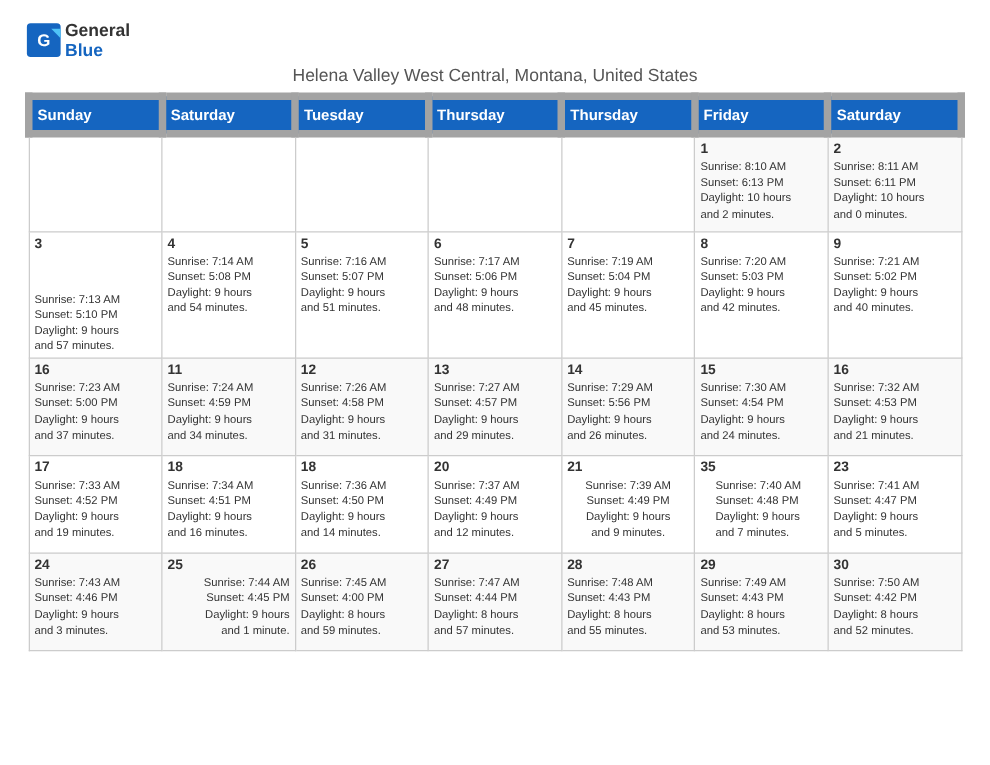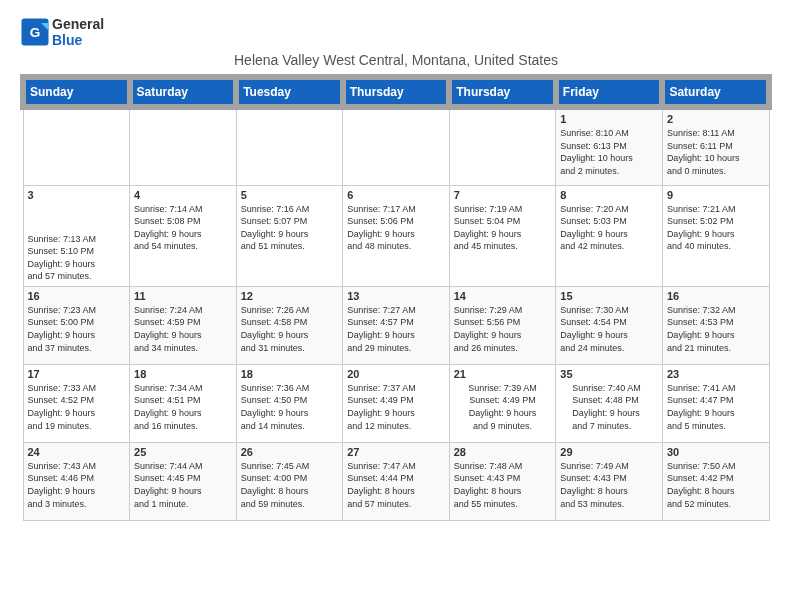--- a/index.html
+++ b/index.html
@@ -294,21 +294,21 @@
         <tr>
           <td>
             <span class="day-num">24</span>
             <div class="day-info" style="white-space: pre-line;">Sunrise: 7:43 AM
 Sunset: 4:46 PM
 Daylight: 9 hours
 and 3 minutes.</div>
           </td>
           <td>
             <span class="day-num">25</span>
-            <div class="day-info" style="white-space: pre-line;">Sunrise: 7:44 AM
+            <div class="day-info" style="white-space: pre-line; text-align: right;">Sunrise: 7:44 AM
 Sunset: 4:45 PM
 Daylight: 9 hours
 and 1 minute.</div>
           </td>
           <td>
             <span class="day-num">26</span>
             <div class="day-info" style="white-space: pre-line;">Sunrise: 7:45 AM
 Sunset: 4:00 PM
 Daylight: 8 hours
 and 59 minutes.</div>

